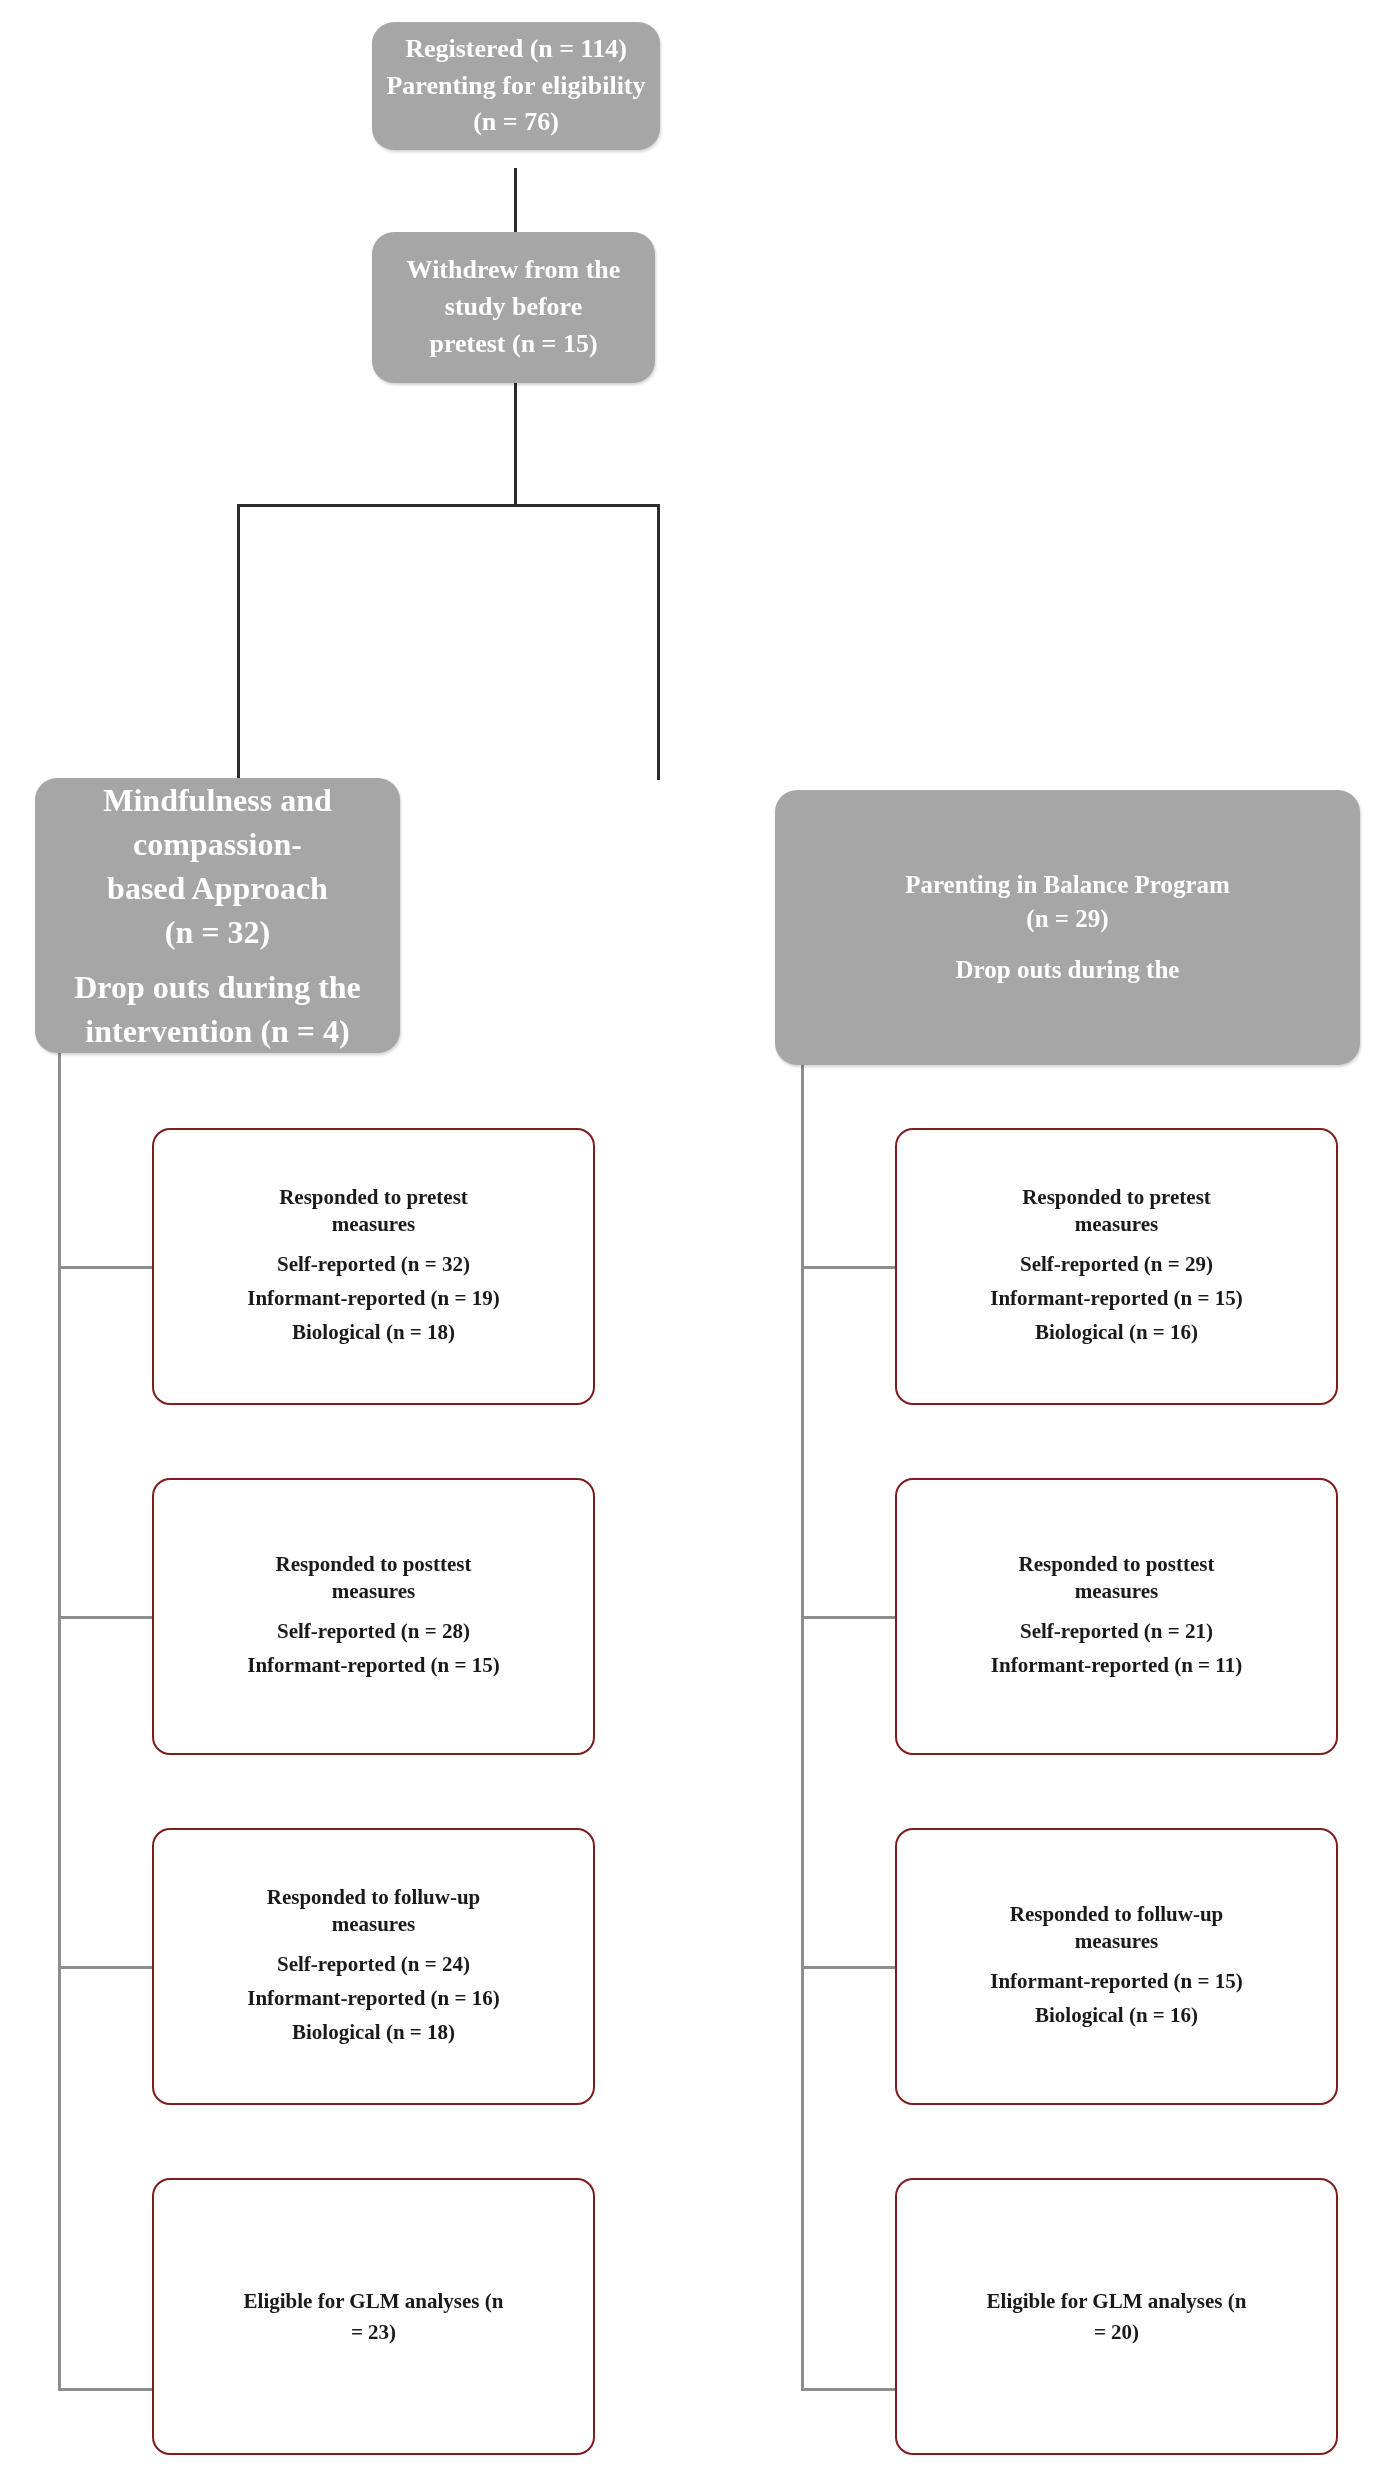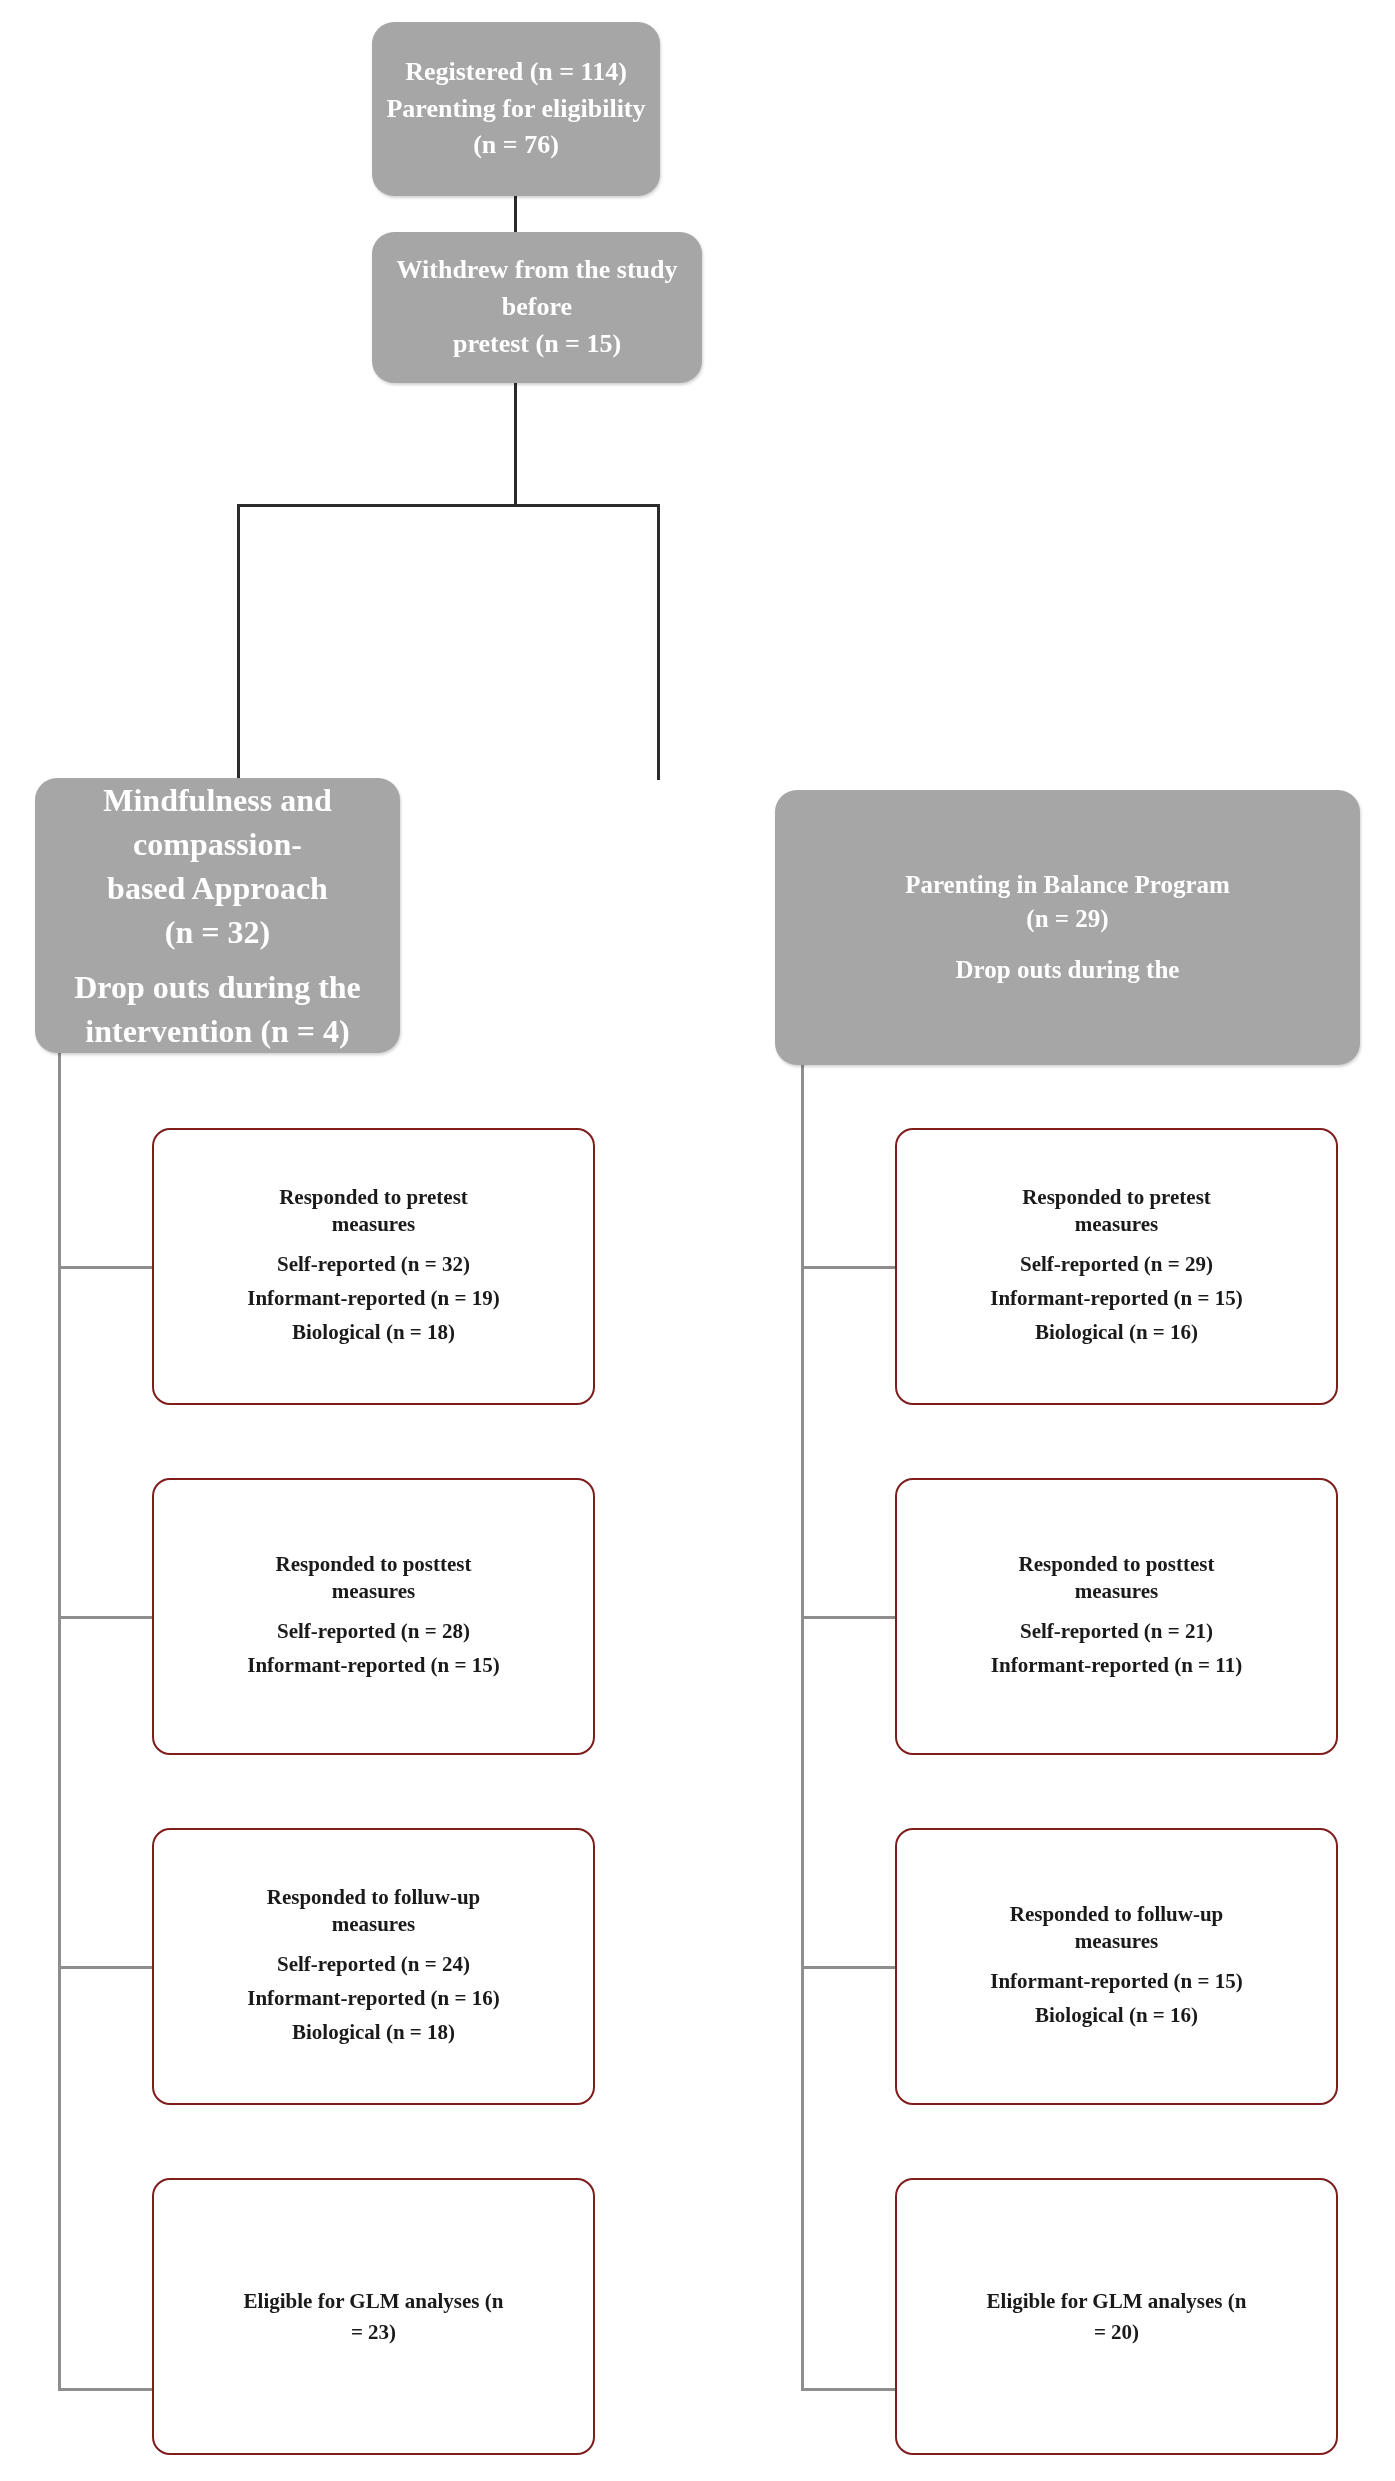--- a/index.html
+++ b/index.html
@@ -53,25 +53,25 @@
 
   .rail {
     position: absolute;
     background: #8e8e8e;
   }
   .rail-v { width: 3px; }
   .rail-h { height: 3px; }
 
   
   #node-registered {
-    left: 372px; top: 22px; width: 288px; height: 174px;
+    left: 372px; top: 22px; width: 288px; height: 128px;
     font-size: 26px; line-height: 1.42;
   }
   #node-withdrew {
-    left: 372px; top: 232px; width: 330px; height: 151px;
+    left: 372px; top: 232px; width: 283px; height: 151px;
     font-size: 26px; line-height: 1.42;
     padding: 0 16px;
   }
   #node-arm-left {
     left: 35px; top: 778px; width: 365px; height: 275px;
     font-size: 32px; line-height: 1.38;
     padding: 0 10px;
   }
   #node-arm-right {
     left: 775px; top: 778px; width: 585px; height: 275px;

